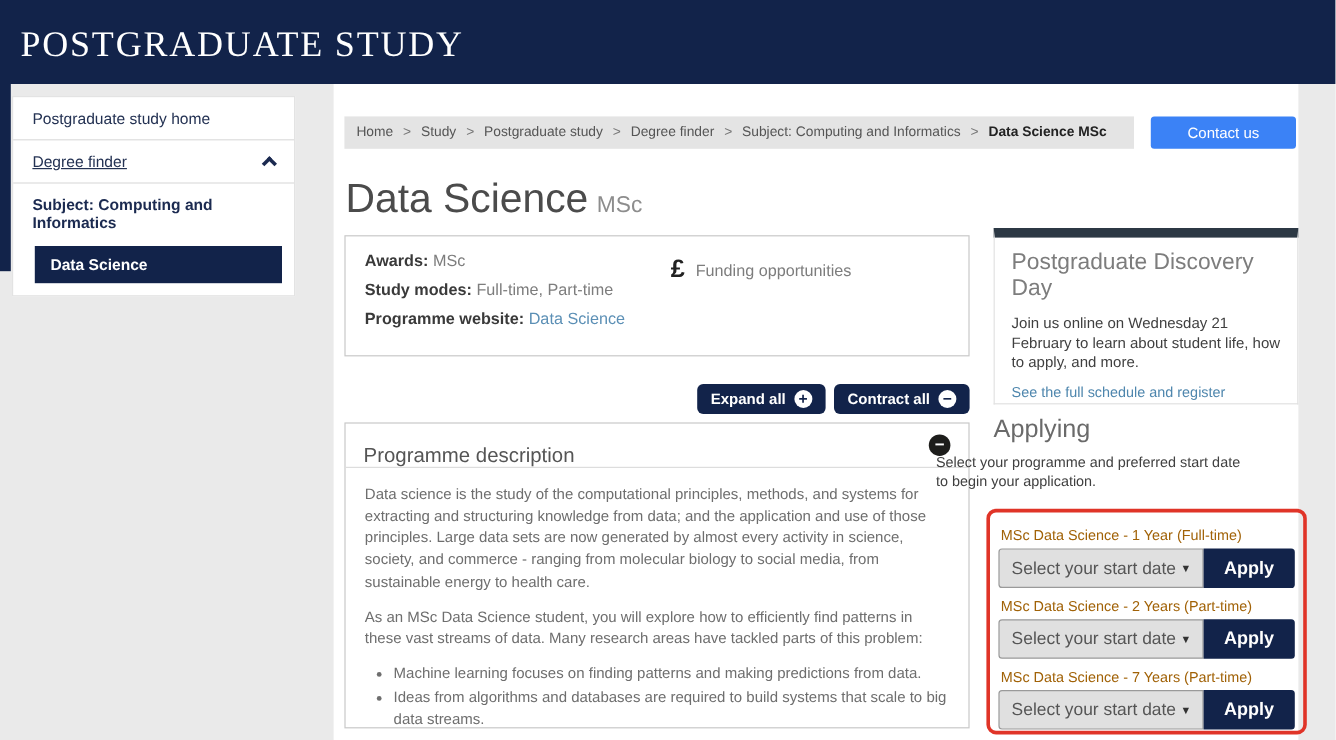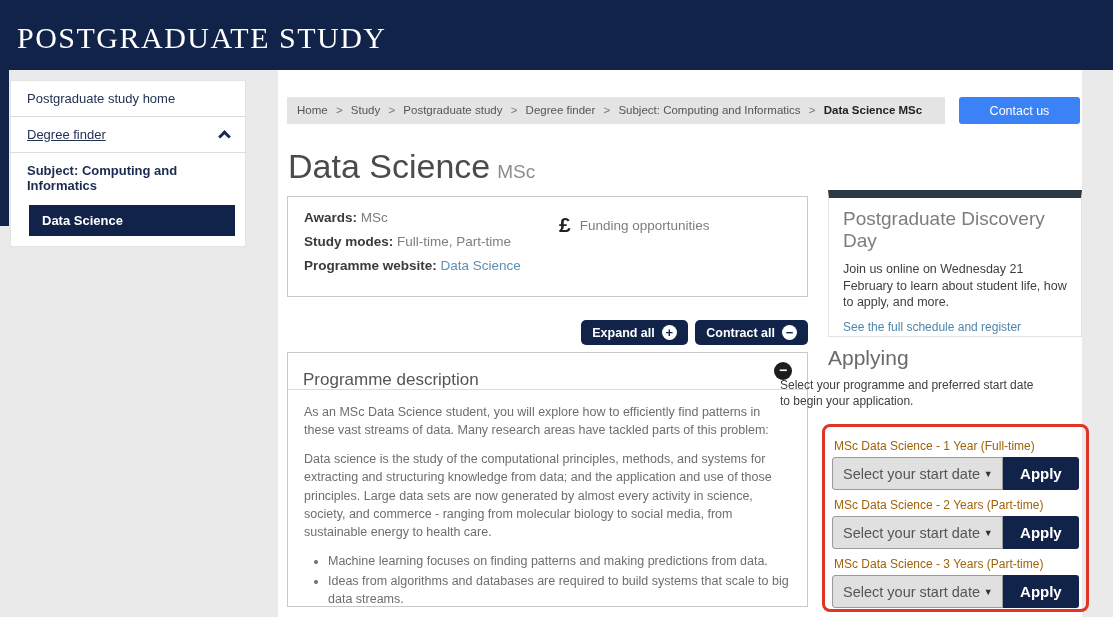--- a/index.html
+++ b/index.html
@@ -141,22 +141,22 @@
     <span class="circle-ic">−</span>
   </button>
 </div>
 
 <section class="desc-box">
   <div class="desc-head">
     <span class="t">Programme description</span>
     <span class="dark-circle">−</span>
   </div>
   <div class="desc-body">
+    <p>Data science is the study of the computational principles, methods, and systems for extracting and structuring knowledge from data; and the application and use of those principles. Large data sets are now generated by almost every activity in science, society, and commerce - ranging from molecular biology to social media, from sustainable energy to health care.</p>
     <p>As an MSc Data Science student, you will explore how to efficiently find patterns in these vast streams of data. Many research areas have tackled parts of this problem:</p>
-    <p>Data science is the study of the computational principles, methods, and systems for extracting and structuring knowledge from data; and the application and use of those principles. Large data sets are now generated by almost every activity in science, society, and commerce - ranging from molecular biology to social media, from sustainable energy to health care.</p>
     <ul>
       <li>Machine learning focuses on finding patterns and making predictions from data.</li>
       <li>Ideas from algorithms and databases are required to build systems that scale to big data streams.</li>
 
     </ul>
   </div>
 </section>
 
 <aside class="discovery">
   <h2>Postgraduate Discovery Day</h2>
@@ -179,21 +179,21 @@
 
   <div class="opt-label">MSc Data Science - 2 Years (Part-time)</div>
   <div class="opt-row">
     <div class="sel">
       <span class="ph">Select your start date</span>
       <span class="caret">▼</span>
     </div>
     <button class="apply-btn">Apply</button>
   </div>
 
-  <div class="opt-label">MSc Data Science - 3 Years (Part-time)</div>
+  <div class="opt-label">MSc Data Science - 7 Years (Part-time)</div>
   <div class="opt-row">
     <div class="sel">
       <span class="ph">Select your start date</span>
       <span class="caret">▼</span>
     </div>
     <button class="apply-btn">Apply</button>
   </div>
 </div>
 
 </body></html>

